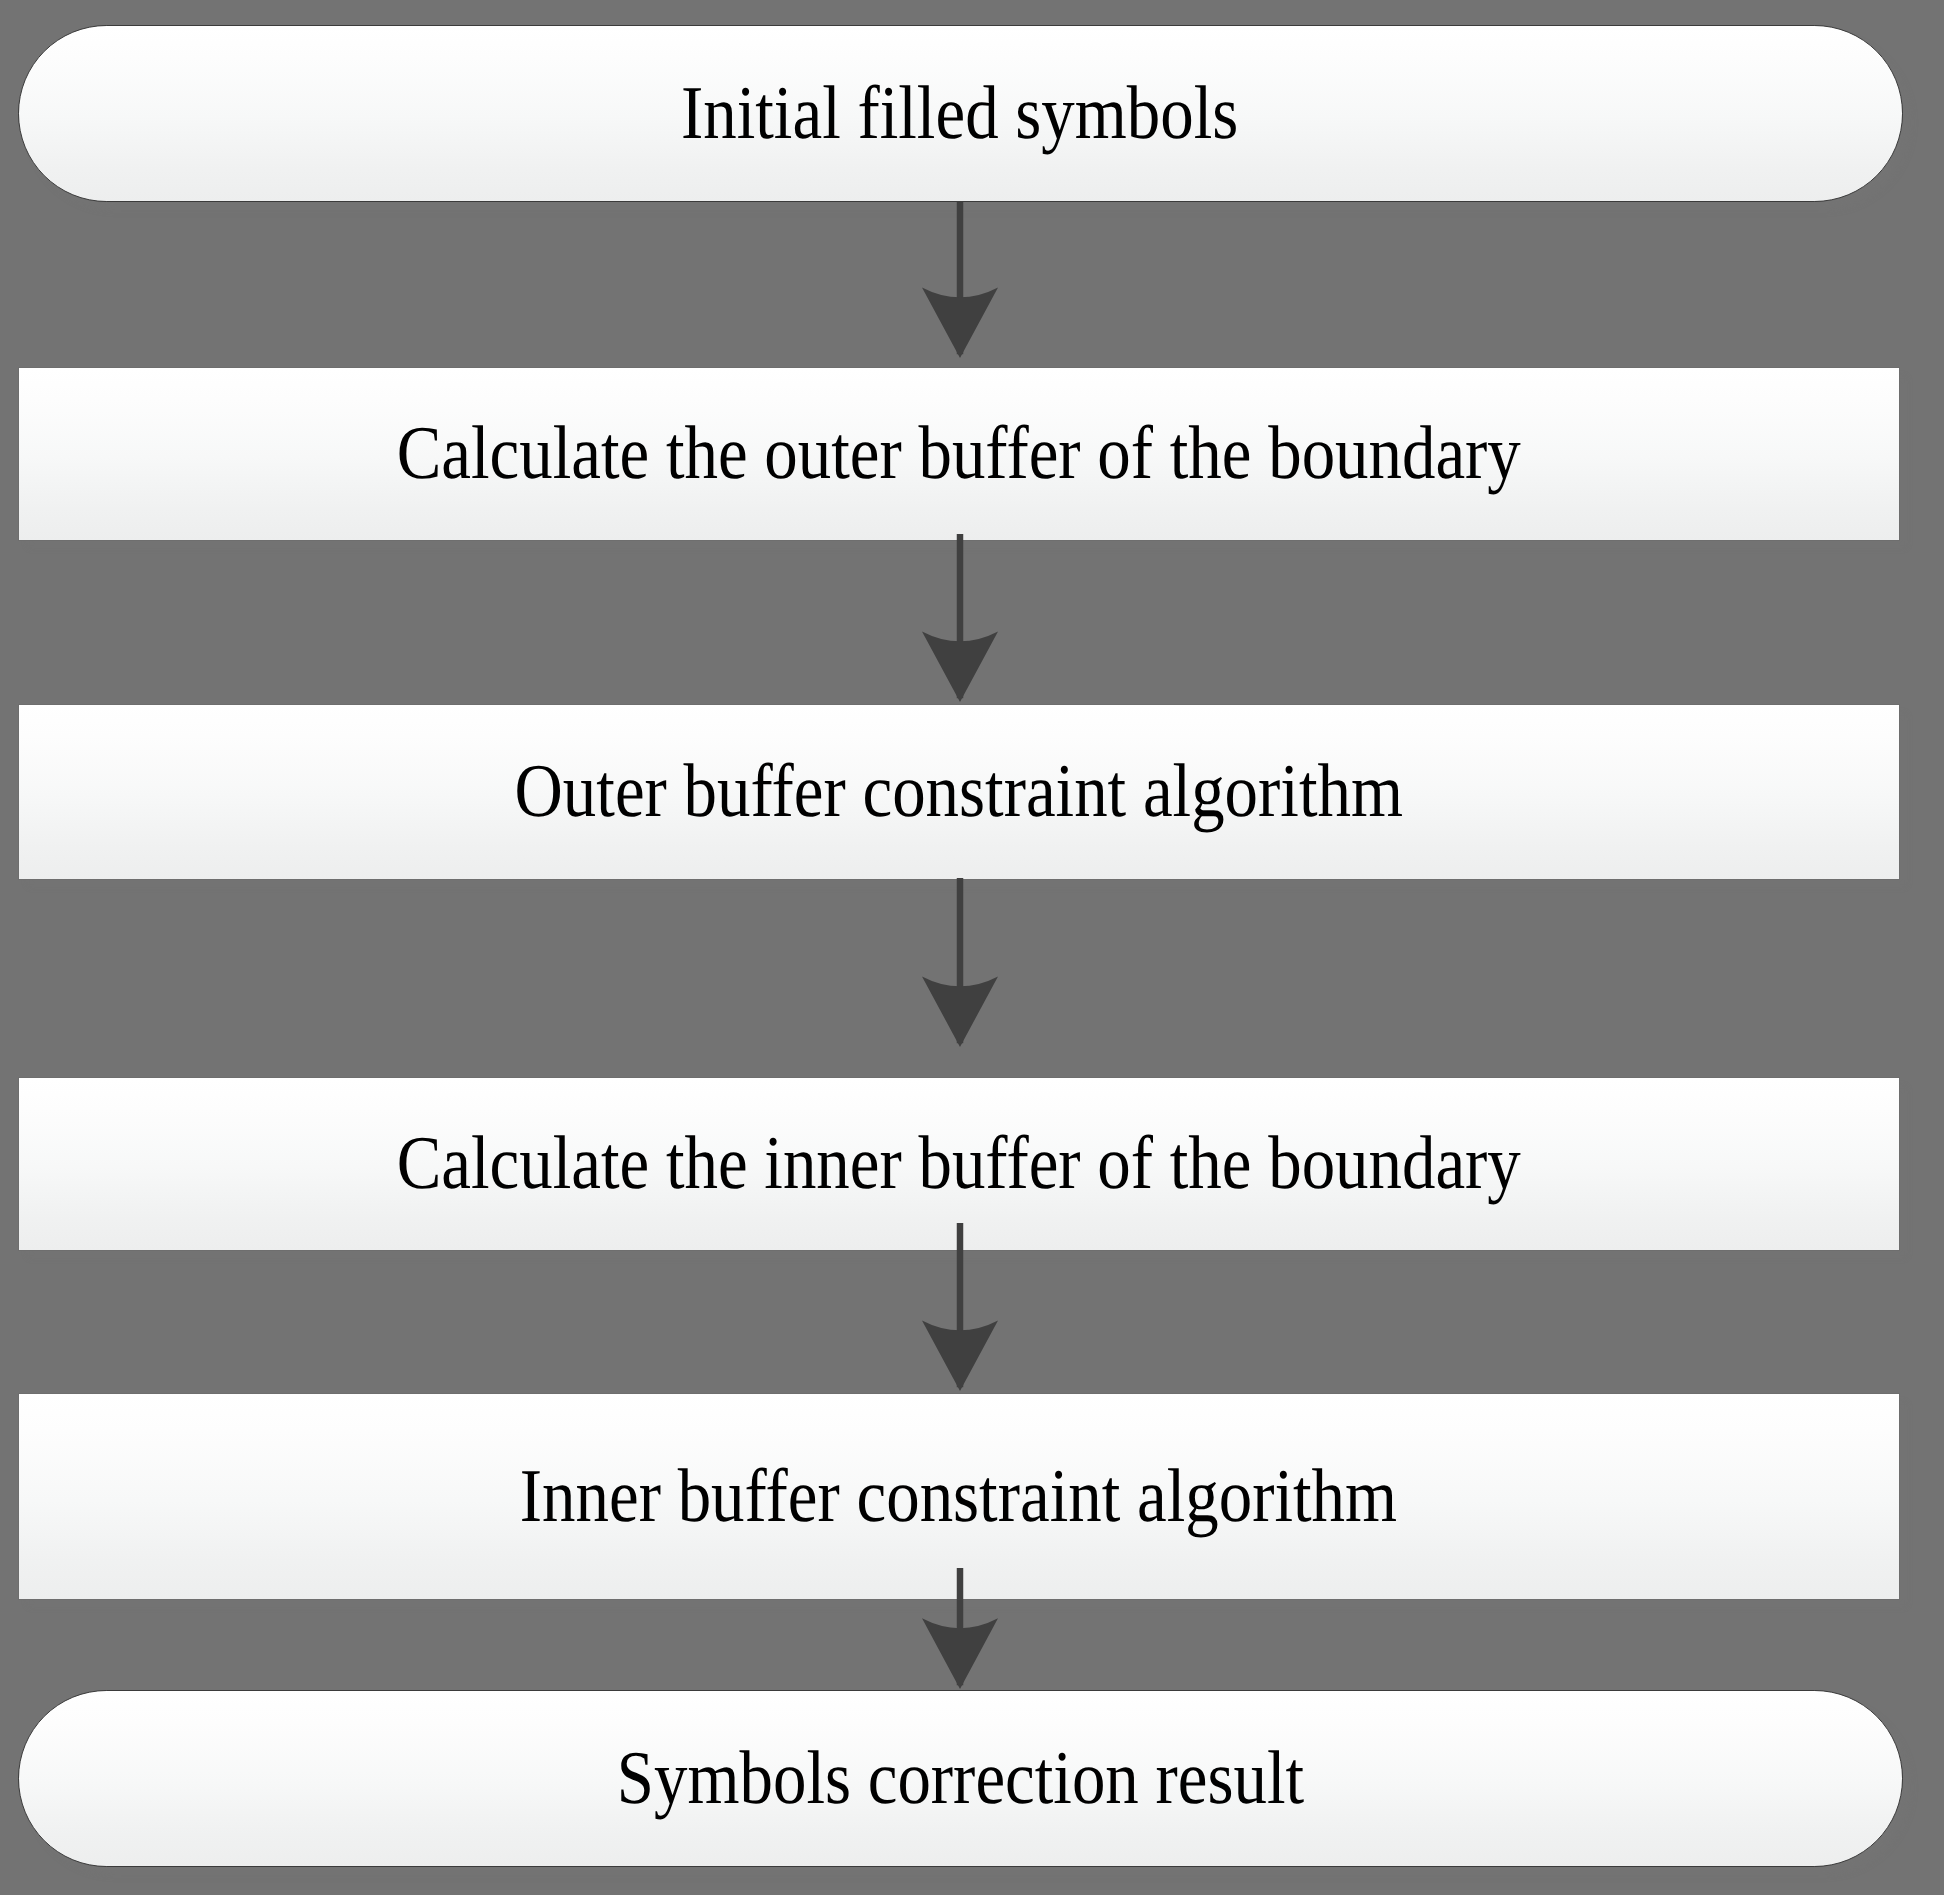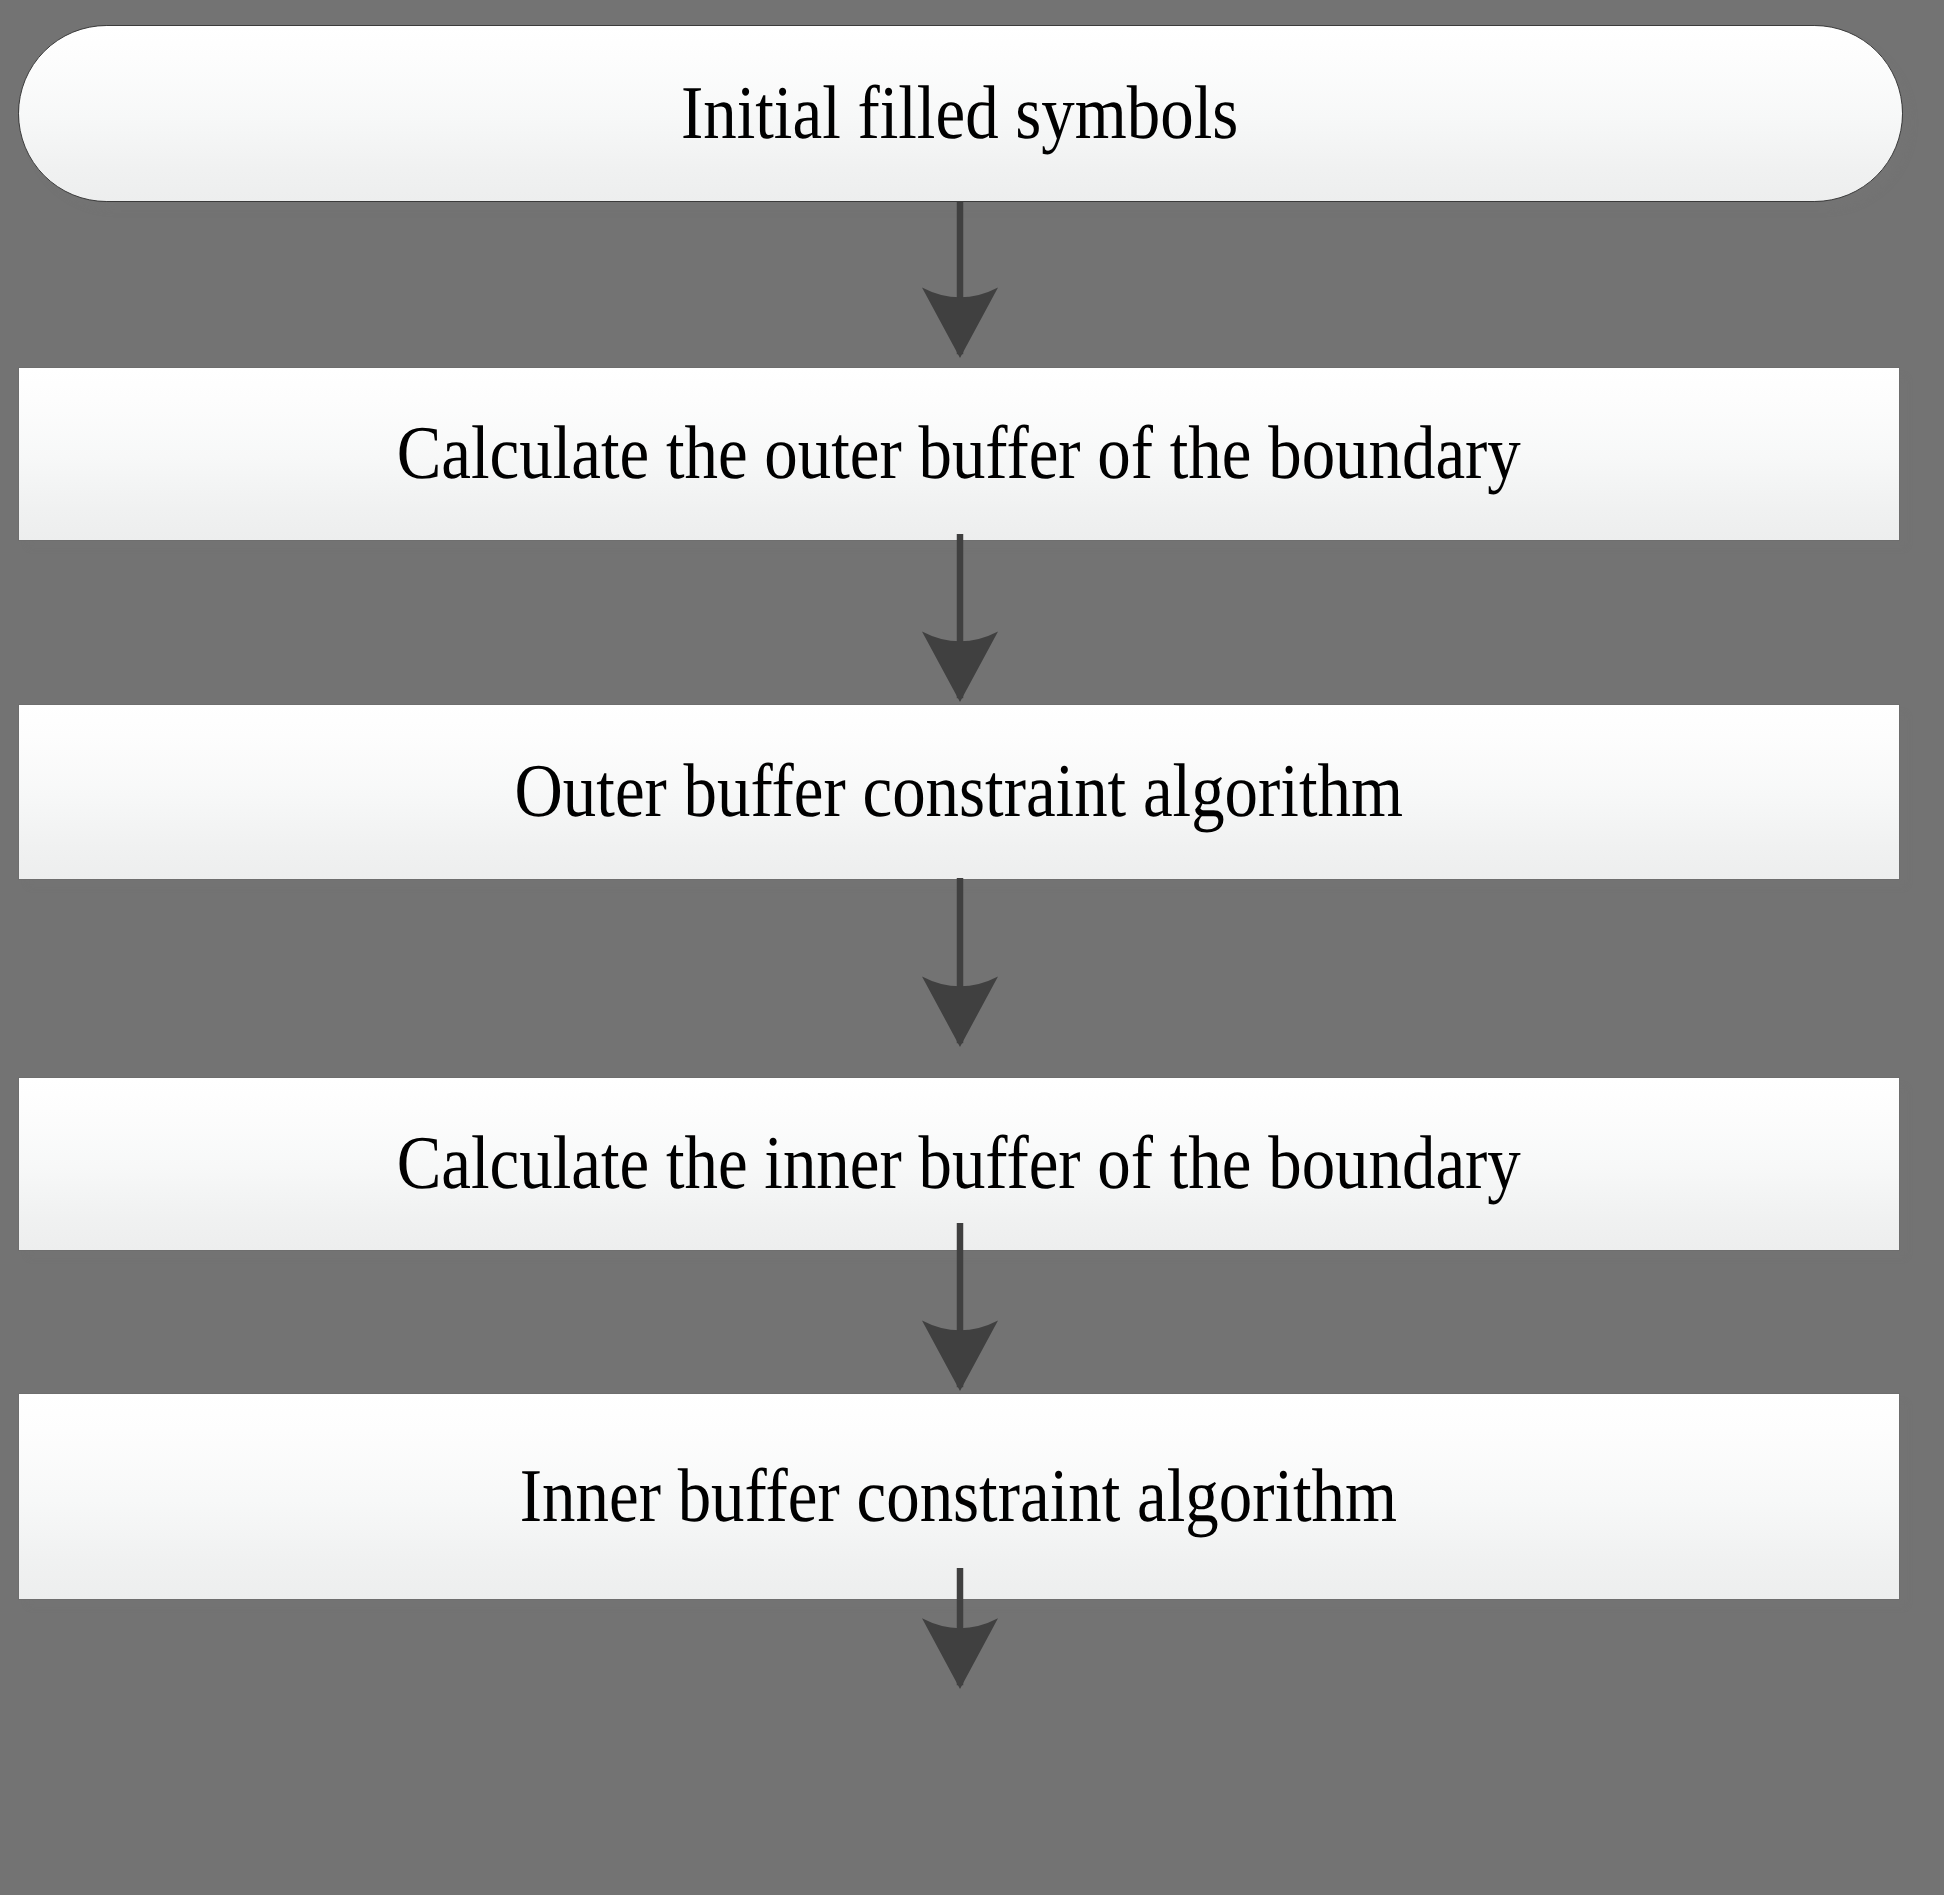--- a/index.html
+++ b/index.html
@@ -105,15 +105,18 @@
     <span class="node-label">Inner buffer constraint algorithm</span>
   </div>
 
   <div class="connector" id="edge-e5" style="left: 922px; top: 1568px; width: 76px; height: 121px;">
     <svg width="76" height="121" viewBox="0 0 82 130" preserveAspectRatio="none">
       <line class="edge-line" x1="41" y1="0" x2="41" y2="126" stroke="#404040" stroke-width="7"></line>
       <path class="edge-head" d="M 41 130 L 0 54 Q 41 75.28 82 54 Z" fill="#404040"></path>
     </svg>
   </div>
 
+  <div class="node terminator" id="node-n6" style="left: 17.6px; top: 1690px; width: 1885px; height: 177px; border-color: rgb(59, 59, 59);">
+    <span class="node-label">Symbols correction result</span>
+  </div>
 
 </div>
 
 
 </body></html>

